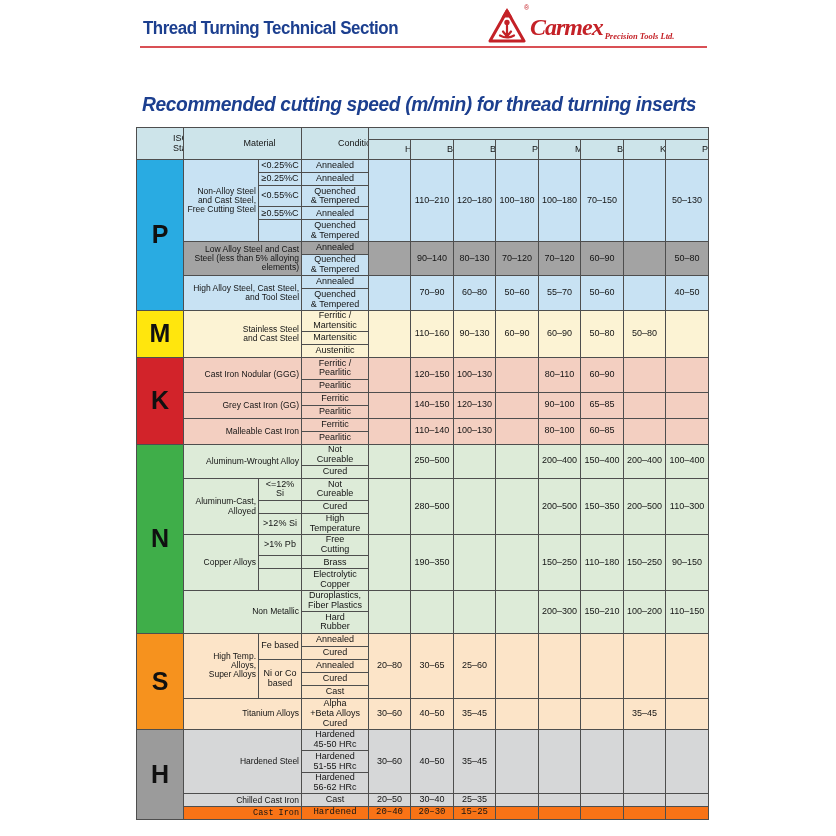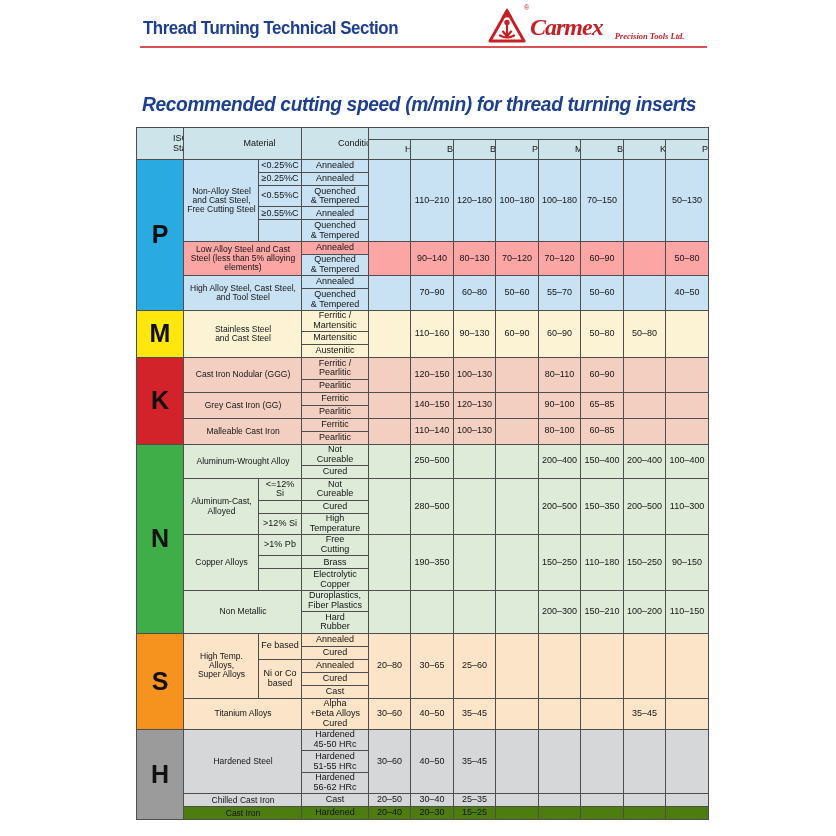--- a/index.html
+++ b/index.html
@@ -9,38 +9,38 @@
   .doc-title{position:absolute;left:143px;top:18px;font-size:18px;font-weight:bold;
              color:#1c3f8f;letter-spacing:-0.5px;transform:scaleX(0.94);
              transform-origin:left center;white-space:nowrap;}
   .logo{position:absolute;left:487px;top:7px;display:flex;align-items:flex-start;}
   .logo-mark{width:40px;height:38px;}
   .reg-mark{position:absolute;left:524px;top:4px;font-size:7px;color:#c42127;}
   .brand-name{font-family:"Liberation Serif","DejaVu Serif",serif;font-style:italic;
               font-weight:bold;font-size:24px;color:#c42127;letter-spacing:-1px;
               line-height:1;margin-left:3px;margin-top:8px;}
   .brand-suffix{font-family:"Liberation Serif","DejaVu Serif",serif;font-style:italic;
-               font-weight:bold;font-size:8.5px;color:#c42127;margin-left:12px;
+               font-weight:bold;font-size:8.5px;color:#c42127;margin-left:2px;
                margin-top:24px;white-space:nowrap;}
   .rule{position:absolute;left:140px;top:46px;width:567px;height:2px;background:#d95055;}
   .subtitle{position:absolute;left:142px;top:93px;font-size:20px;font-weight:bold;
             font-style:italic;color:#1c3f8f;letter-spacing:-0.4px;transform:scaleX(0.96);
             transform-origin:left center;white-space:nowrap;}
 
   .tablewrap{position:absolute;left:136px;top:127px;}
   table.speed{border-collapse:collapse;table-layout:fixed;width:572px;color:#141414;
               border:1.5px solid #3a3a3a;}
   .speed th,.speed td{border:1px solid #4e4e4e;padding:0.5px 2px;text-align:center;
               vertical-align:middle;white-space:pre-line;font-size:9px;line-height:1.08;
               overflow:hidden;}
   .speed tr{height:13px;}
   .speed tr.hdr-strip-row{height:12px;}
   .speed tr.hdr-grades-row{height:20px;}
   .speed th{font-weight:normal;padding-left:36px;}
-  .speed td.mat{text-align:center;font-size:8.5px;padding-left:3px;}
+  .speed td.mat{text-align:right;font-size:8.5px;padding-left:3px;}
   .speed td.iso{font-size:25px;font-weight:bold;padding:0;line-height:1;color:#101010;}
 </style>
 </head>
 <body>
 
 <div class="page">
 
   <div class="doc-title">Thread Turning Technical Section</div>
 
   <div class="logo">
@@ -122,21 +122,21 @@
       </tr>
       <tr style="background: rgb(200, 226, 243);">
         <td>≥0.55%C</td>
         <td>Annealed</td>
       </tr>
       <tr style="background: rgb(200, 226, 243);">
         <td></td>
         <td>Quenched
 &amp; Tempered</td>
       </tr>
-      <tr style="background: #fca5a5;">
+      <tr style="background: #a3a3a3;">
         <td class="mat" colspan="2" rowspan="2">Low Alloy Steel and Cast
 Steel (less than 5% alloying
 elements)</td>
         <td>Annealed</td>
         <td rowspan="2"></td>
         <td rowspan="2">90–140</td>
         <td rowspan="2">80–130</td>
         <td rowspan="2">70–120</td>
         <td rowspan="2">70–120</td>
         <td rowspan="2">60–90</td>
@@ -388,21 +388,21 @@
         <td>Cast</td>
         <td>20–50</td>
         <td>30–40</td>
         <td>25–35</td>
         <td></td>
         <td></td>
         <td></td>
         <td></td>
         <td></td>
       </tr>
-      <tr style="background: #4d7c0f;">
+      <tr style="background: #f97316; font-family: Liberation Mono, monospace;">
         <td class="mat" colspan="2">Cast Iron</td>
         <td>Hardened</td>
         <td>20–40</td>
         <td>20–30</td>
         <td>15–25</td>
         <td></td>
         <td></td>
         <td></td>
         <td></td>
         <td></td>

